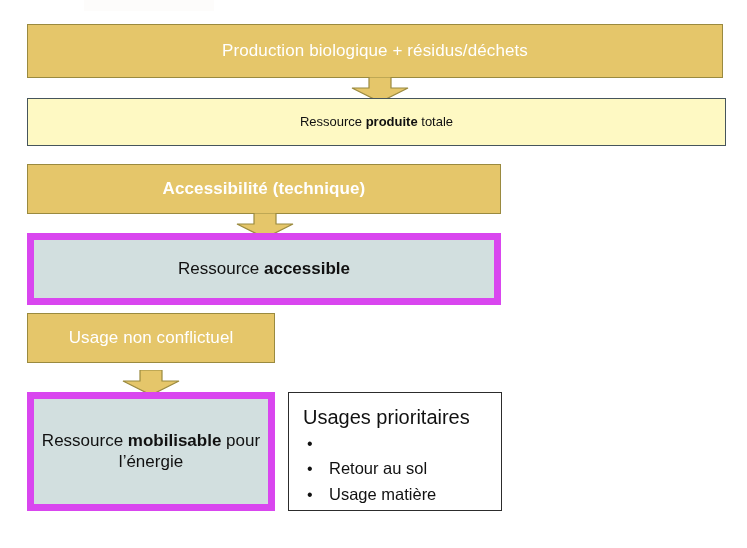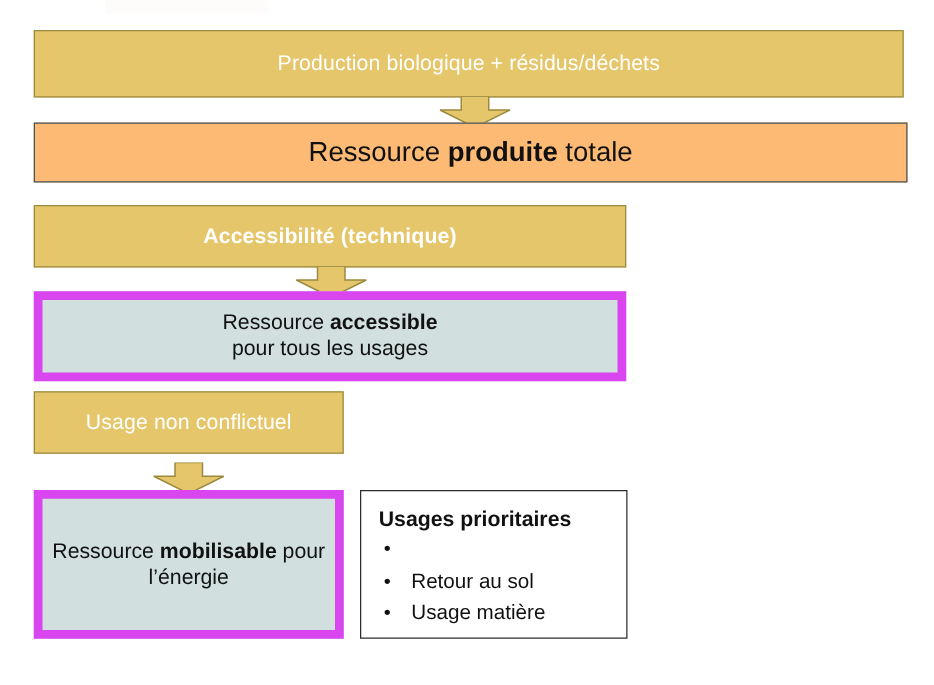--- a/index.html
+++ b/index.html
@@ -37,24 +37,24 @@
 
   .box-gold {
     background: #e5c66a;
     border: 1px solid #9a8a3f;
     color: #ffffff;
     font-size: 17px;
     letter-spacing: .1px;
   }
 
   .box-teal {
-    background: #fdba74;
+    background: #fef9c3;
     border: 1px solid #46555c;
     color: #111111;
-    font-size: 22px;
+    font-size: 13px;
   }
 
   .box-lightblue {
     background: #d2dfdf;
     border: 7px solid #d946ef;
     color: #111111;
     font-size: 17px;
   }
 
   .box b, .box strong { font-weight: 700; }
@@ -79,22 +79,22 @@
   .list-box {
     position: absolute;
     box-sizing: border-box;
     background: #ffffff;
     border: 1px solid #2c2c2c;
     padding: 12px 10px 10px 14px;
     text-align: left;
     color: #111111;
   }
   .list-title {
-    font-size: 17px;
-    font-weight: 700;
+    font-size: 20px;
+    font-weight: 400;
     margin: 0 0 2px 0;
     line-height: 1.25;
   }
   .list-ul {
     margin: 0;
     padding: 0;
     list-style: none;
   }
   .list-ul li {
     display: flex;
@@ -142,21 +142,20 @@
 
   <div class="arrow" style="left:236px; top:213px;">
     <svg width="58" height="26" viewBox="0 0 58 26">
       <polygon points="18,0 40,0 40,11 57,11 29,25 1,11 18,11" fill="#e5c66a" stroke="#9a8a3f" stroke-width="1.2" stroke-linejoin="miter"></polygon>
     </svg>
   </div>
 
   <div class="box box-lightblue" style="left:27px; top:233px; width:474px; height:72px;">
     <span>
       <span>Ressource </span><b>accessible</b>
-      <span class="line2">pour tous les usages</span>
     </span>
   </div>
 
   <div class="box box-gold" style="left:27px; top:313px; width:248px; height:50px;align-items:center;">
     <span>Usage non conflictuel</span>
   </div>
 
   <div class="arrow" style="left:122px; top:370px;">
     <svg width="58" height="26" viewBox="0 0 58 26">
       <polygon points="18,0 40,0 40,11 57,11 29,25 1,11 18,11" fill="#e5c66a" stroke="#9a8a3f" stroke-width="1.2" stroke-linejoin="miter"></polygon>

